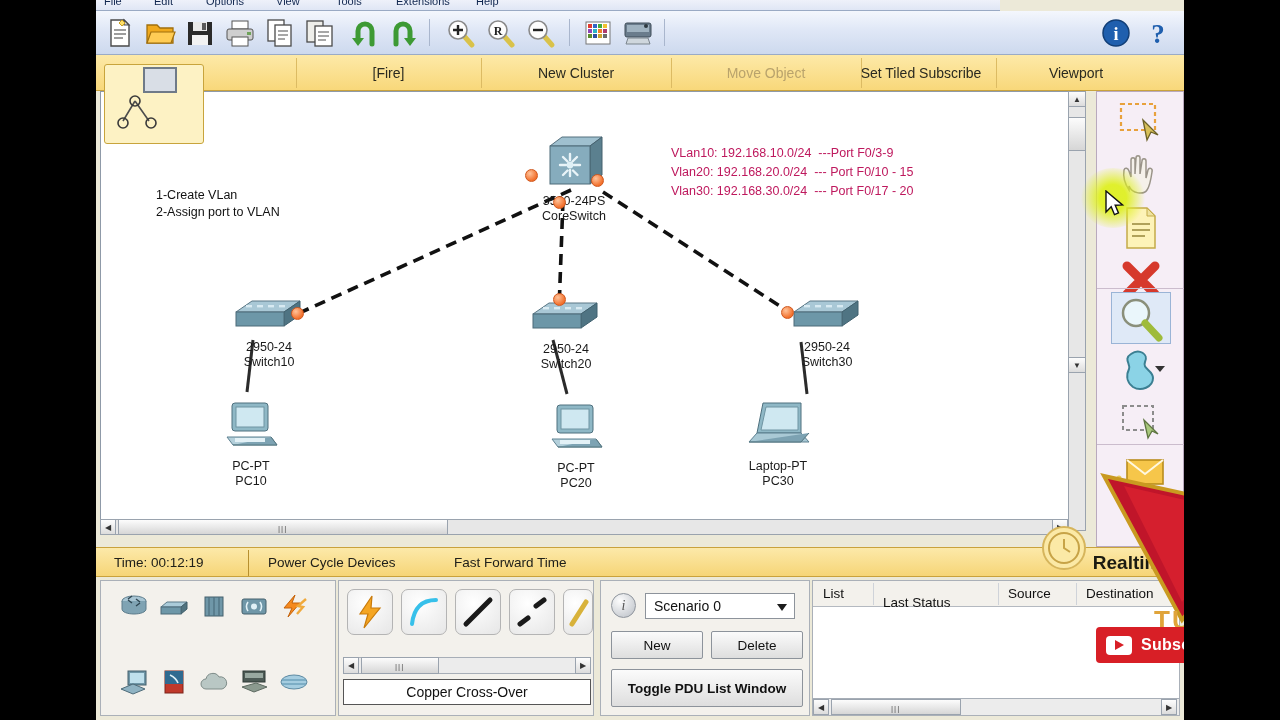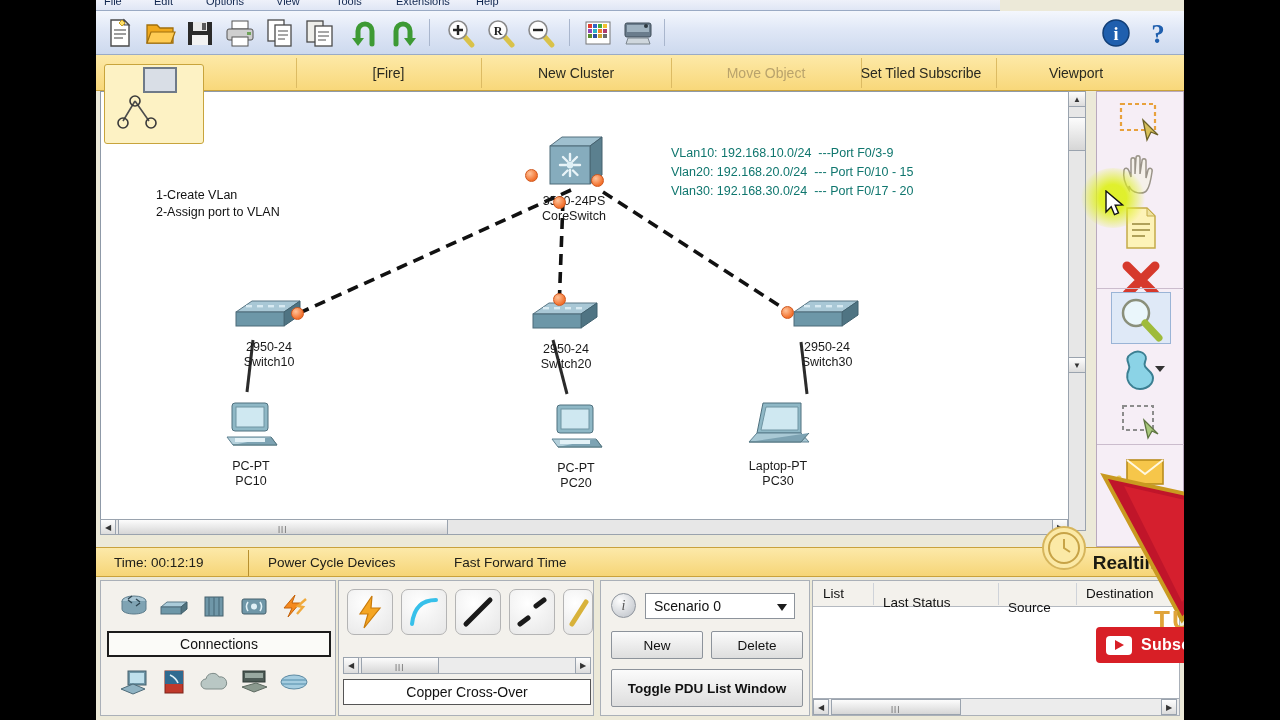--- a/index.html
+++ b/index.html
@@ -46,21 +46,21 @@
   .hscroll { position:absolute; left:4px; top:519px; width:968px; height:16px;
     background:#e7e7e7; border:1px solid #9aa3ae; }
   .sb-arrow { position:absolute; background:linear-gradient(#fdfdfd,#dcdcdc);
     border:1px solid #9aa3ae; display:flex; align-items:center;
     justify-content:center; font-size:8px; color:#333; cursor:pointer; }
   .sb-thumb { position:absolute; background:linear-gradient(#fcfcfc,#d6d6d6);
     border:1px solid #9aa3ae; cursor:pointer; }
 
   .note { position:absolute; font-size:12.5px; color:#111; line-height:17px;
     white-space:pre; }
-  .vlannote { position:absolute; font-size:12.5px; color:#0f766e;
+  .vlannote { position:absolute; font-size:12.5px; color:#be185d;
     line-height:19px; white-space:pre; }
 
   .dev { position:absolute; text-align:center; cursor:pointer; }
   .dev .lbl { font-size:12.5px; color:#1a1a1a; line-height:15px; white-space:pre; }
 
   .port { position:absolute; width:13px; height:13px; border-radius:50%;
     background:radial-gradient(circle at 35% 32%, #ffc39a, #f2702c 70%);
     border:1px solid #d0571d; }
 
   
@@ -536,21 +536,20 @@
         <rect x="3" y="6" width="24" height="15" rx="2" fill="#6f97a8" stroke="#44606d"></rect>
         <circle cx="15" cy="13.5" r="3" fill="#dff0f6"></circle>
         <path d="M9 9a8 8 0 0 0 0 9M21 9a8 8 0 0 1 0 9" stroke="#e2f2f8" stroke-width="1.6" fill="none"></path>
       </svg></div>
     <div class="pal-icon" style="left:178px;top:12px;">
       <svg width="30" height="26" viewBox="0 0 30 26">
         <path d="M16 2l-11 13h8l-4 9 12-14h-8z" fill="#f58a1f" stroke="#c4620a"></path>
         <path d="M27 6l-8 7 5 1-6 7" fill="none" stroke="#f0a93b" stroke-width="2.4"></path>
       </svg></div>
 
-    <div class="conn-btn">Connections</div>
 
     <div class="pal-icon" style="left:18px;top:88px;">
       <svg width="30" height="26" viewBox="0 0 30 26">
         <rect x="9" y="2" width="18" height="14" fill="#6f97a8" stroke="#44606d"></rect>
         <rect x="11" y="4" width="14" height="10" fill="#bfe0ec"></rect>
         <path d="M2 20l12-5 12 5-12 5z" fill="#8fb3c3" stroke="#4d6b79"></path>
       </svg></div>
     <div class="pal-icon" style="left:58px;top:88px;">
       <svg width="30" height="26" viewBox="0 0 30 26">
         <rect x="6" y="2" width="18" height="22" fill="#c0392b" stroke="#7d241a"></rect>
@@ -616,21 +615,21 @@
     <div class="btn" style="left:110px;top:50px;width:92px;height:28px;">Delete</div>
     <div class="btn" style="left:10px;top:88px;width:192px;height:38px;font-weight:bold;">Toggle PDU List Window</div>
   </div>
 
   <div class="panel pdu">
     <div class="pdu-head">
       <div class="pdu-th" style="left:10px;">List</div>
       <div class="pdu-div" style="left:60px;"></div>
       <div class="pdu-th" style="left:70px;margin-top:9px;">Last Status</div>
       <div class="pdu-div" style="left:185px;"></div>
-      <div class="pdu-th" style="left:195px;margin-top:14px;">Source</div>
+      <div class="pdu-th" style="left:195px;">Source</div>
       <div class="pdu-div" style="left:263px;"></div>
       <div class="pdu-th" style="left:273px;">Destination</div>
     </div>
     <div class="pdu-scroll">
       <div class="sb-arrow" style="left:0;top:0;width:16px;height:16px;">◀</div>
       <div class="sb-thumb" style="left:18px;top:0;width:130px;height:16px;">
         <div style="position:absolute;left:50%;top:4px;margin-left:-5px;font-size:8px;color:#555;letter-spacing:1px;">|||</div>
       </div>
       <div class="sb-arrow" style="left:348px;top:0;width:16px;height:16px;">▶</div>
     </div>

